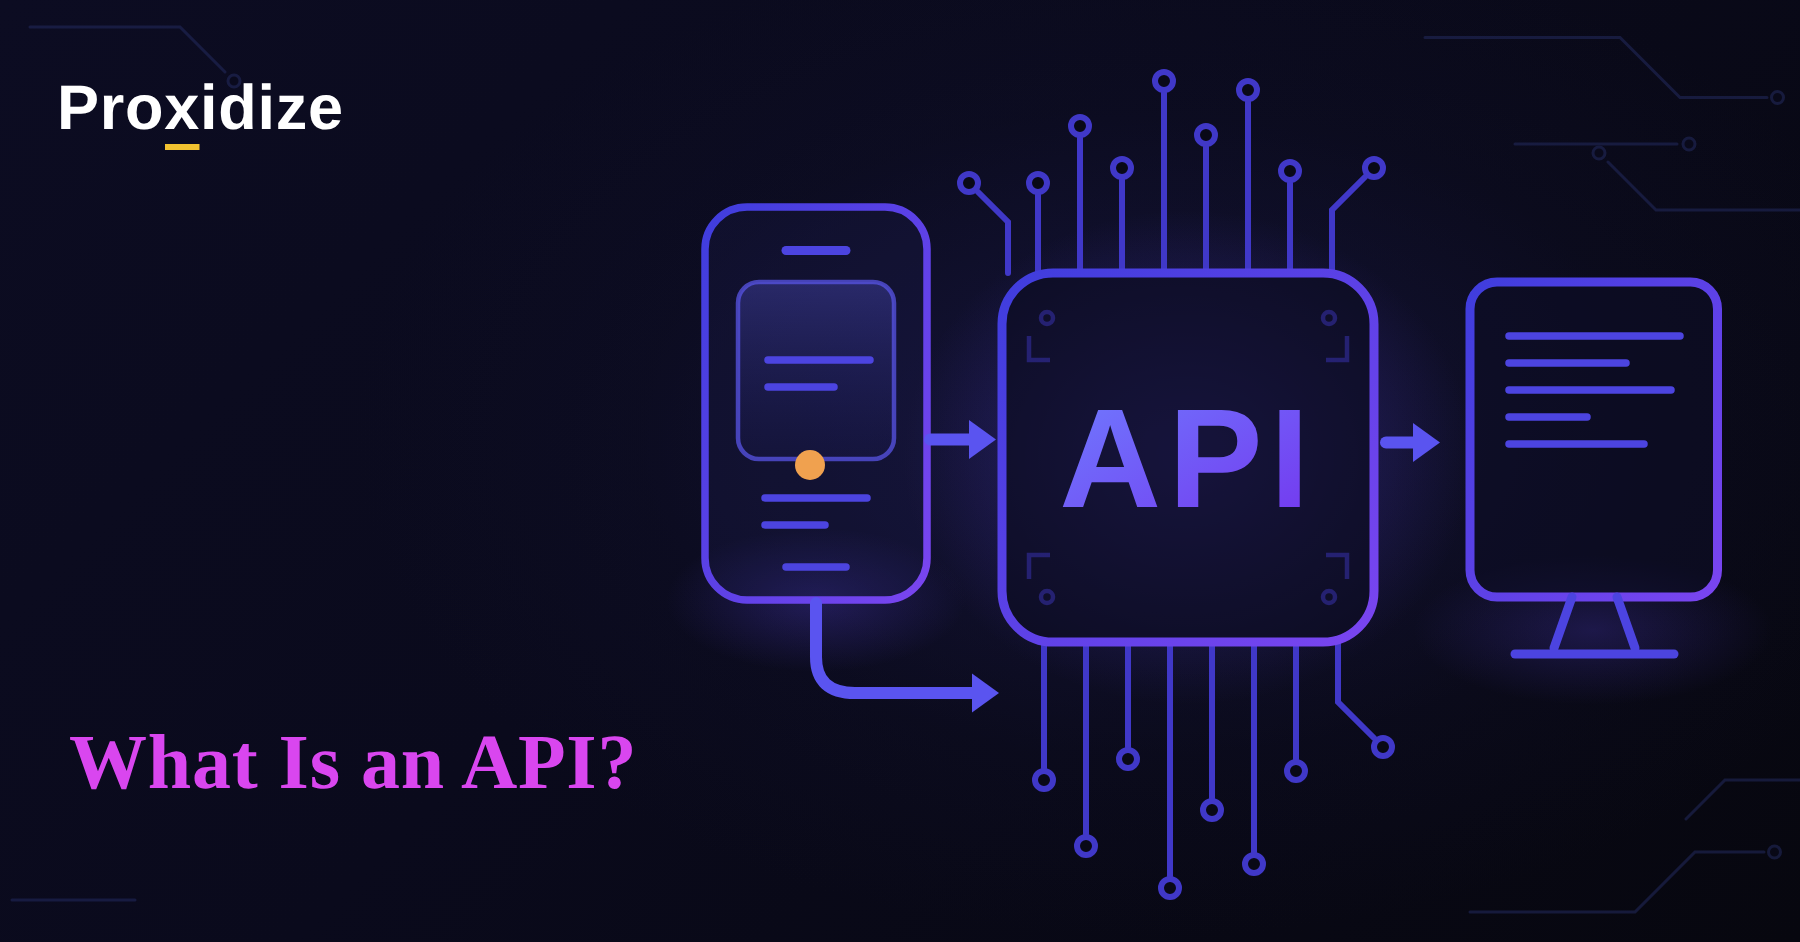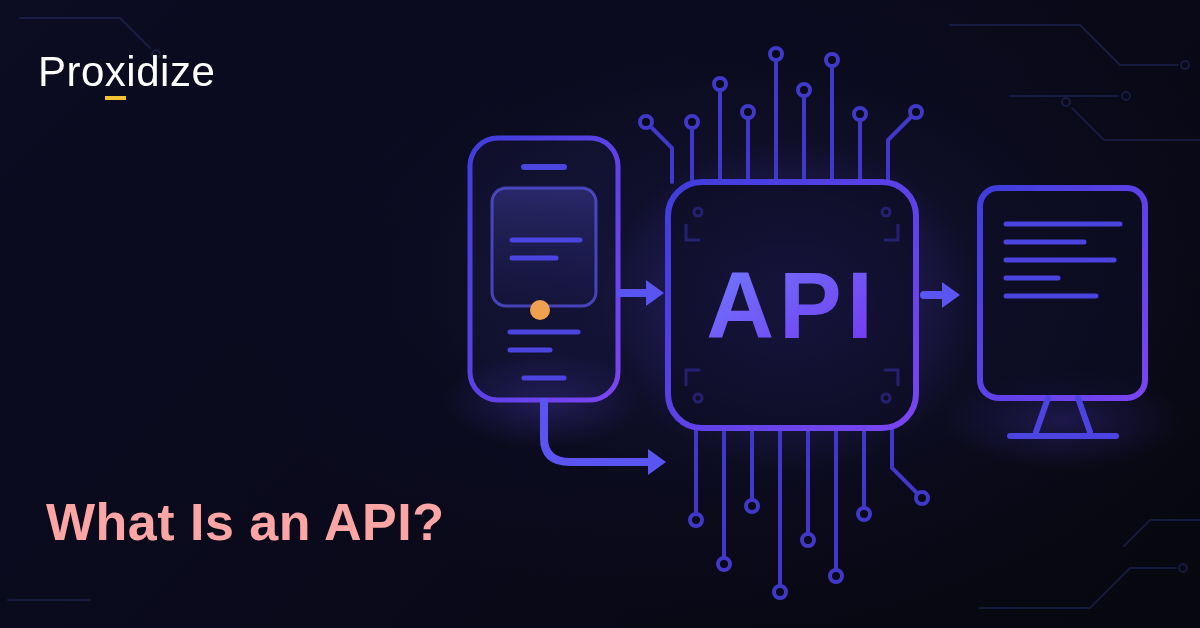--- a/index.html
+++ b/index.html
@@ -12,33 +12,34 @@
   .canvas {
     position:absolute; inset:0;
     background:
       radial-gradient(760px 480px at 64% 46%, rgba(40,38,110,0.38) 0%, rgba(18,18,48,0.22) 45%, rgba(0,0,0,0) 70%),
       linear-gradient(135deg, #0c0c22 0%, #0a0a1c 45%, #07070f 100%);
   }
   .bg-svg, .main-svg { position:absolute; top:0; left:0; }
   .main-svg { left:430px; }
   .logo {
     position:absolute; left:38px; top:48px;
-    font-size:42px; font-weight:400; color:#ffffff; letter-spacing:0.5px;
+    font-size:42px; font-weight:700; color:#ffffff; letter-spacing:0.5px;
     white-space:nowrap;
   }
   .logo .x-underline {
     display:inline-block;
     border-bottom:4px solid #f2c230;
     padding-bottom:3px;
     line-height:1;
   }
   .headline {
-    position:absolute; left:46px; top:492px;
-    font-size:52px; font-weight:700; color:#fca5a5; letter-spacing:0.5px;
+    position:absolute; left:46px; top:479px;
+    font-size:52px; font-weight:700; color:#d946ef; letter-spacing:0.5px;
     white-space:nowrap;
+    font-family:Liberation Serif, serif;
   }
   svg text.chip-label {
     font-family:"Liberation Sans", sans-serif;
     font-weight:700;
     font-size:94px;
     letter-spacing:5px;
   }
 </style>
 </head>
 <body>

